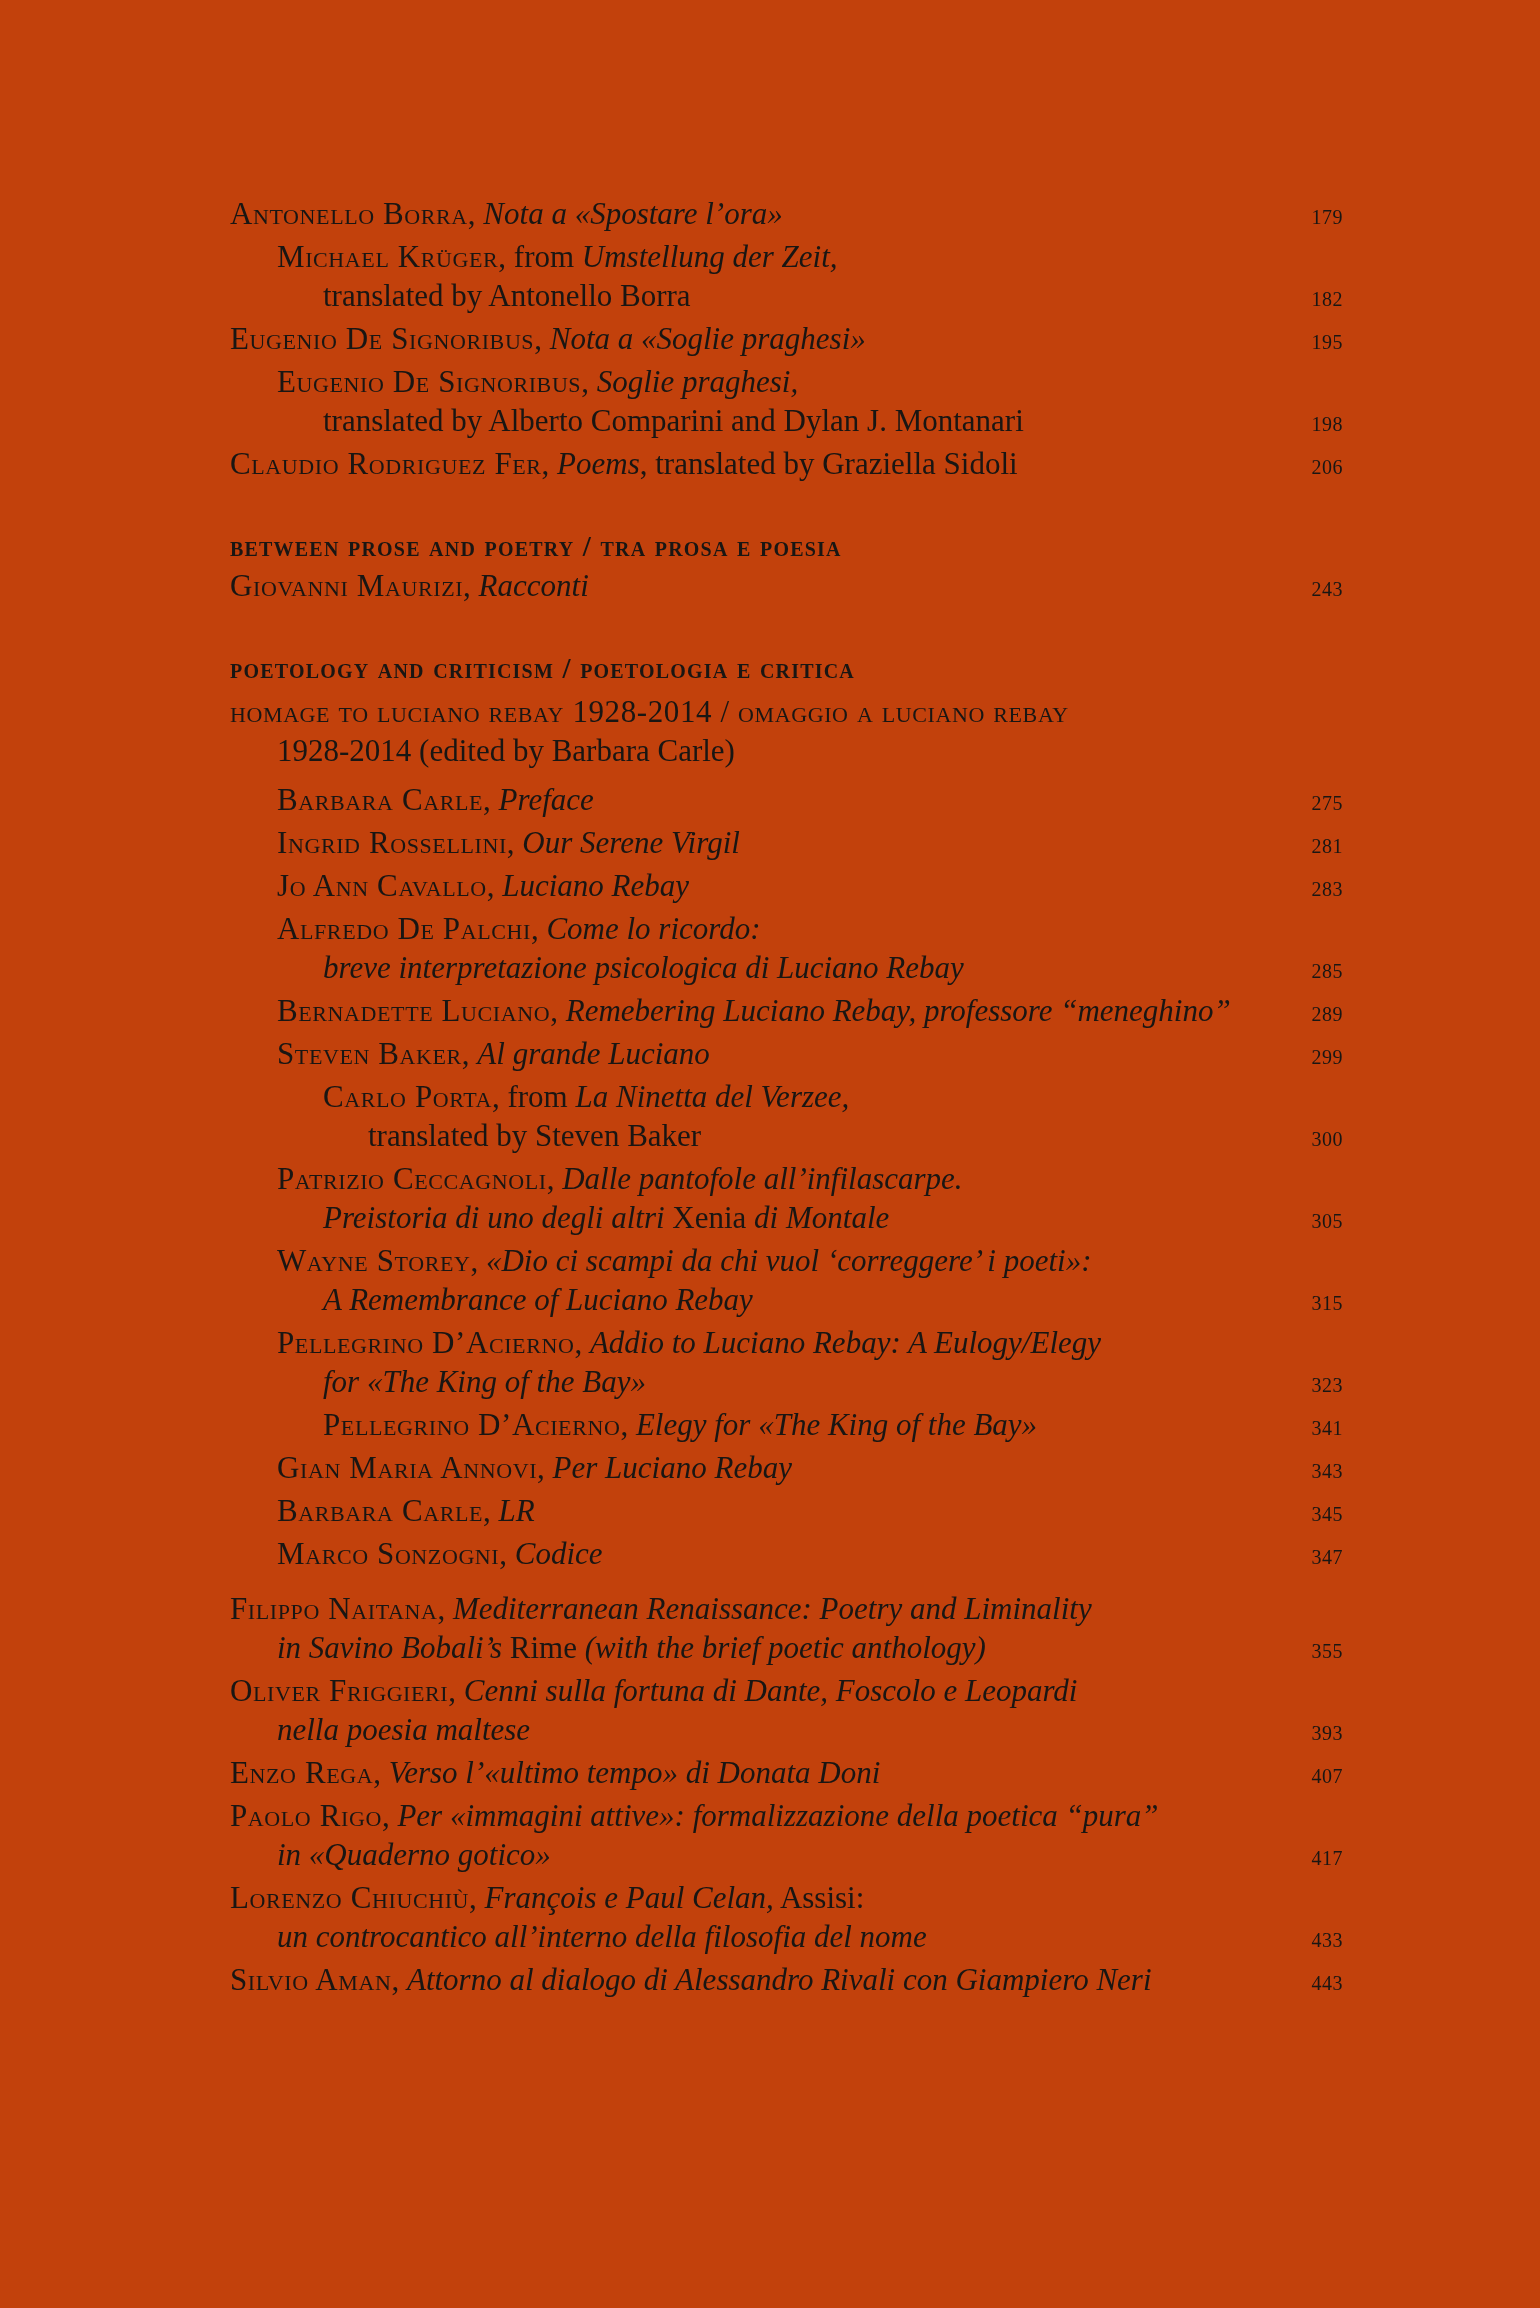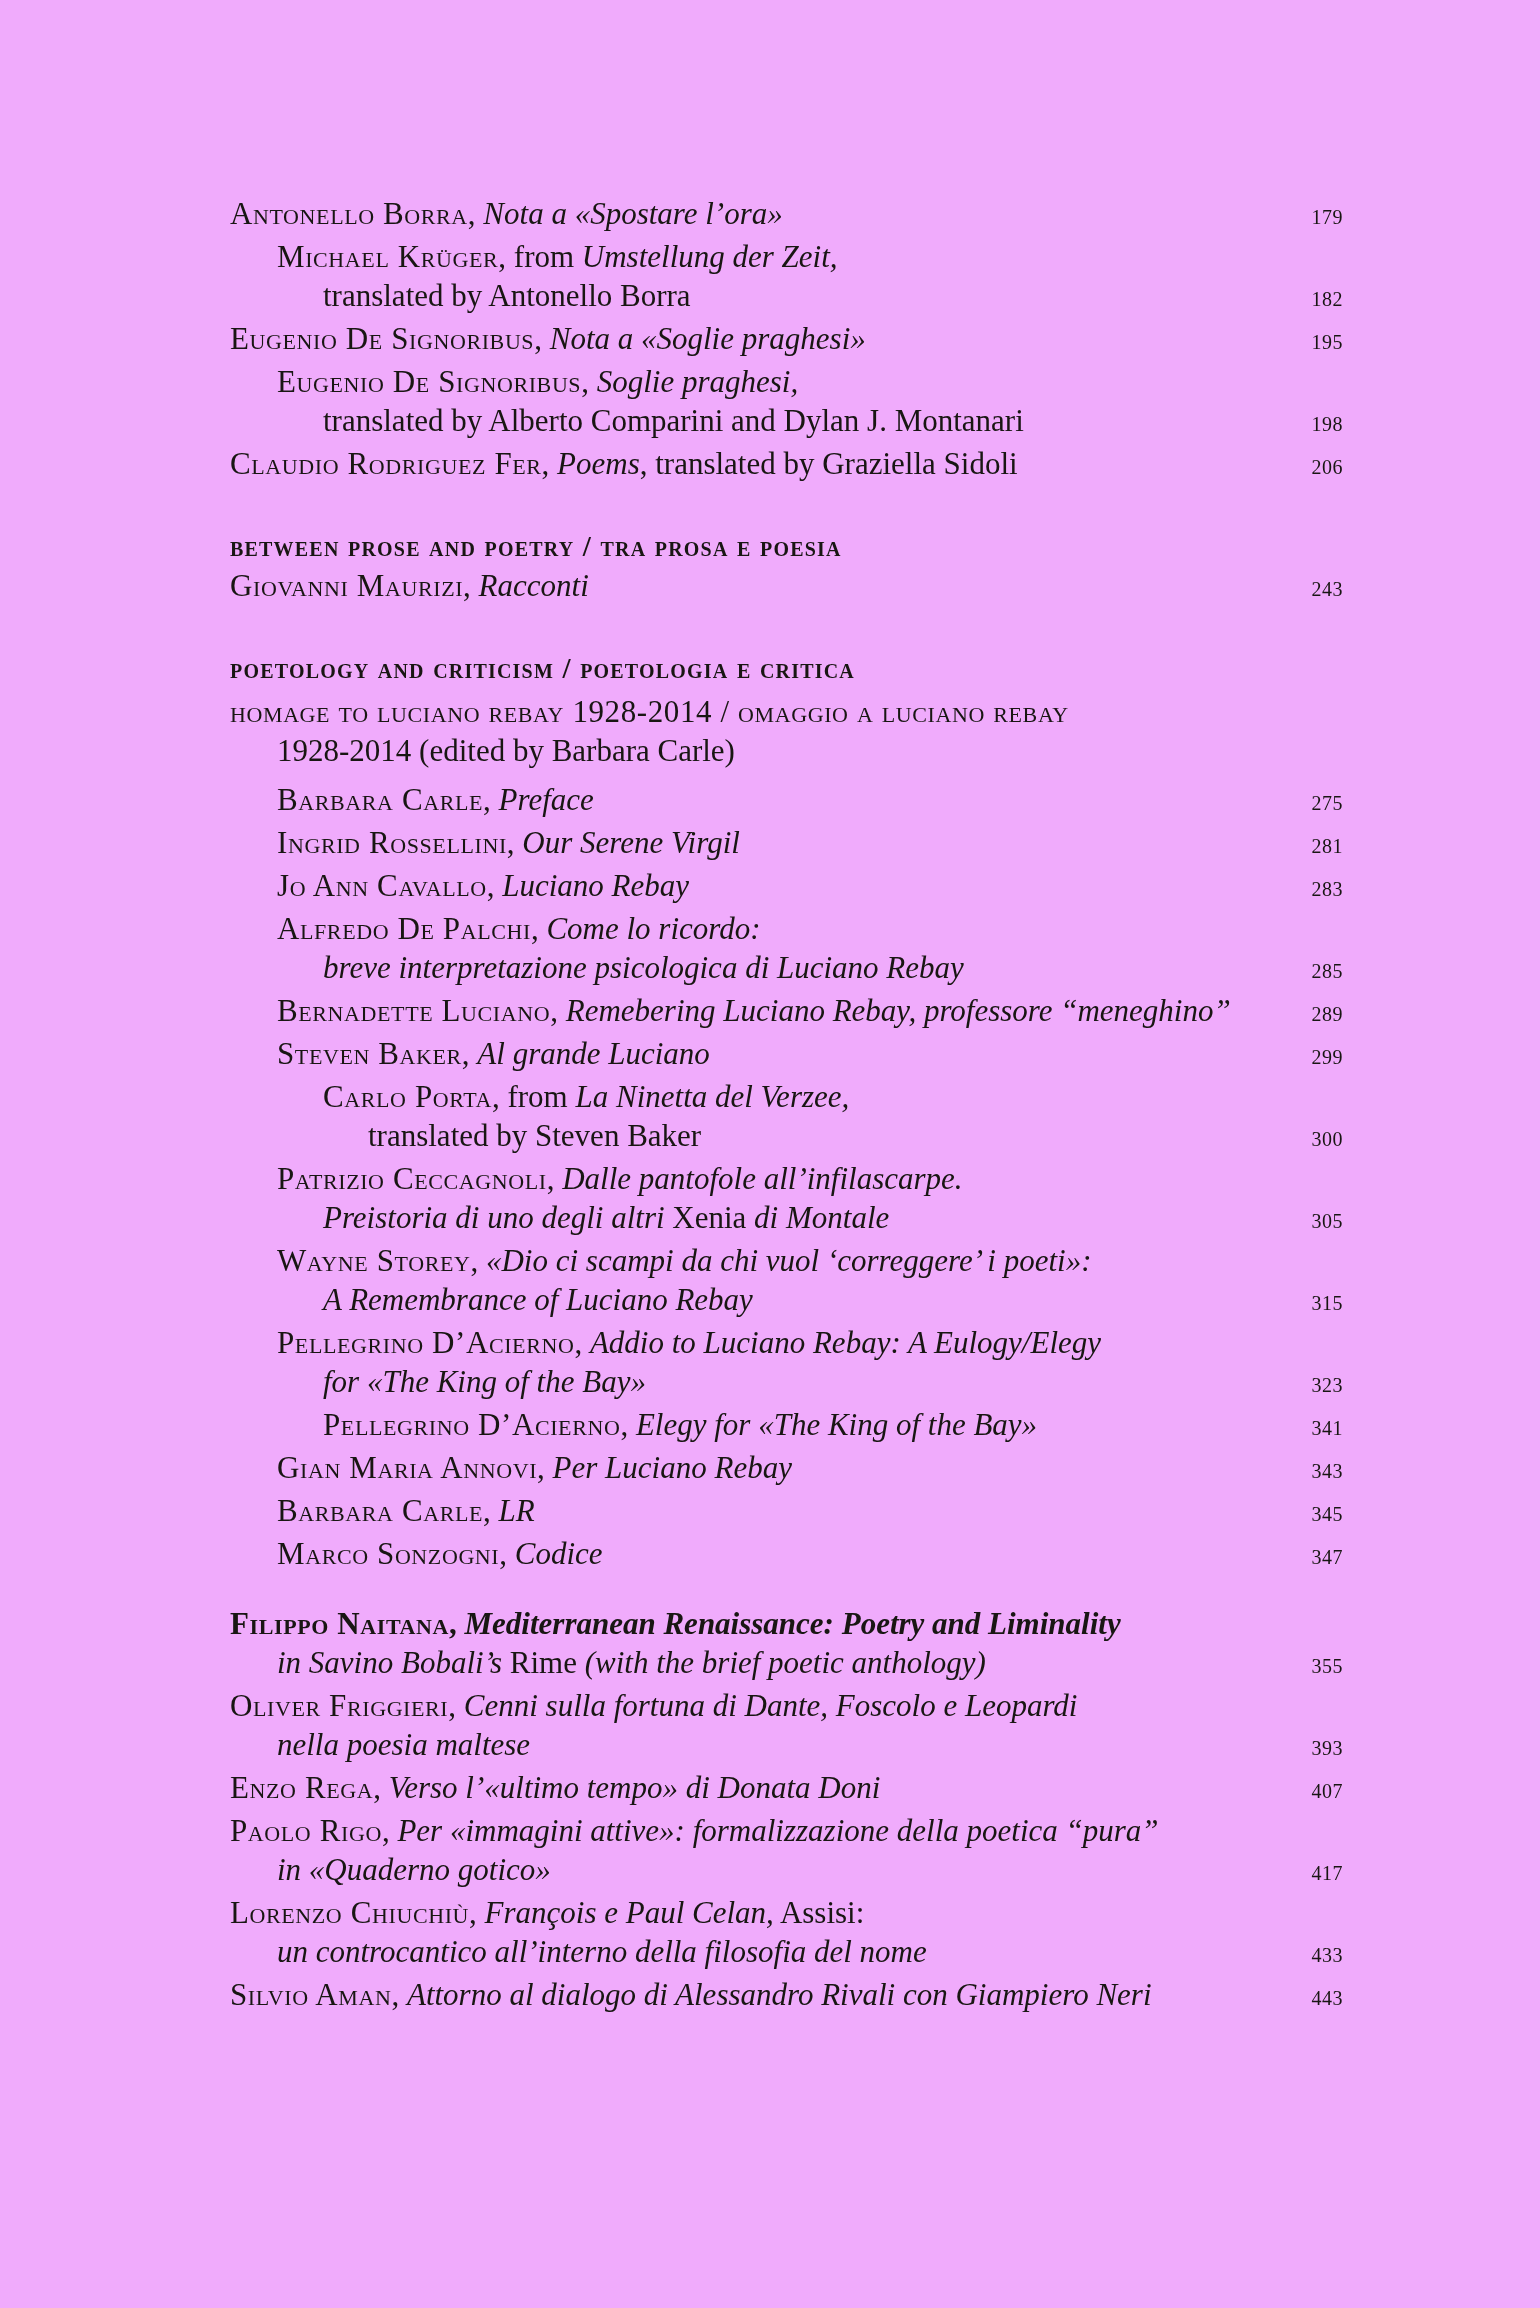--- a/index.html
+++ b/index.html
@@ -6,21 +6,21 @@
     margin: 0;
     padding: 0;
     width: 1540px;
     height: 2308px;
     background: #ffffff;
   }
   .page {
     position: relative;
     width: 1540px;
     height: 2308px;
-    background: #f0abfc;
+    background: #c2410c;
     overflow: hidden;
     font-family: "Liberation Serif", serif;
     color: #191613;
   }
   .toc {
     position: absolute;
     left: 230px;
     top: 194px;
     width: 1113px;
   }
@@ -38,21 +38,21 @@
     font-size: 20px;
     letter-spacing: 0.5px;
   }
   .indent-0 { padding-left: 0; }
   .indent-1 { padding-left: 47px; }
   .indent-2 { padding-left: 93px; }
   .indent-3 { padding-left: 138px; }
   .sp-section { margin-top: 40px; }
   .sp-small   { margin-top: 4px; }
   .sp-medium  { margin-top: 10px; }
-  .sp-block   { margin-top: 27px; font-weight: bold; }
+  .sp-block   { margin-top: 12px; }
   .seg-sc { font-variant: small-caps; letter-spacing: 0.6px; }
   .seg-it { font-style: italic; }
   .seg-rm { font-style: normal; }
   .line--heading {
     font-weight: bold;
     font-size: 29px;
   }
   .line--heading .seg-sc { letter-spacing: 1.2px; }
 </style>
 </head>

